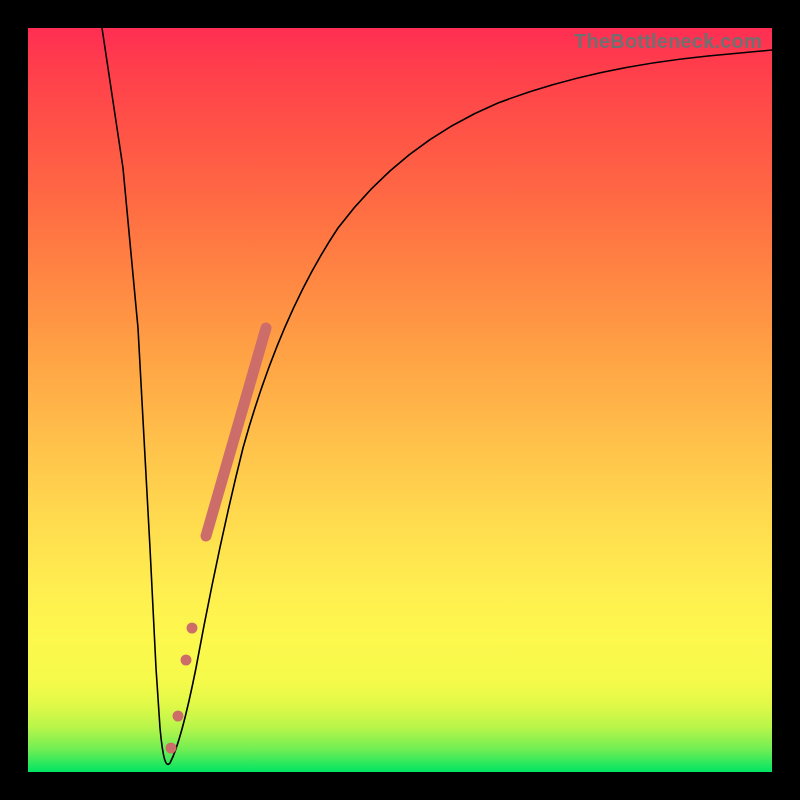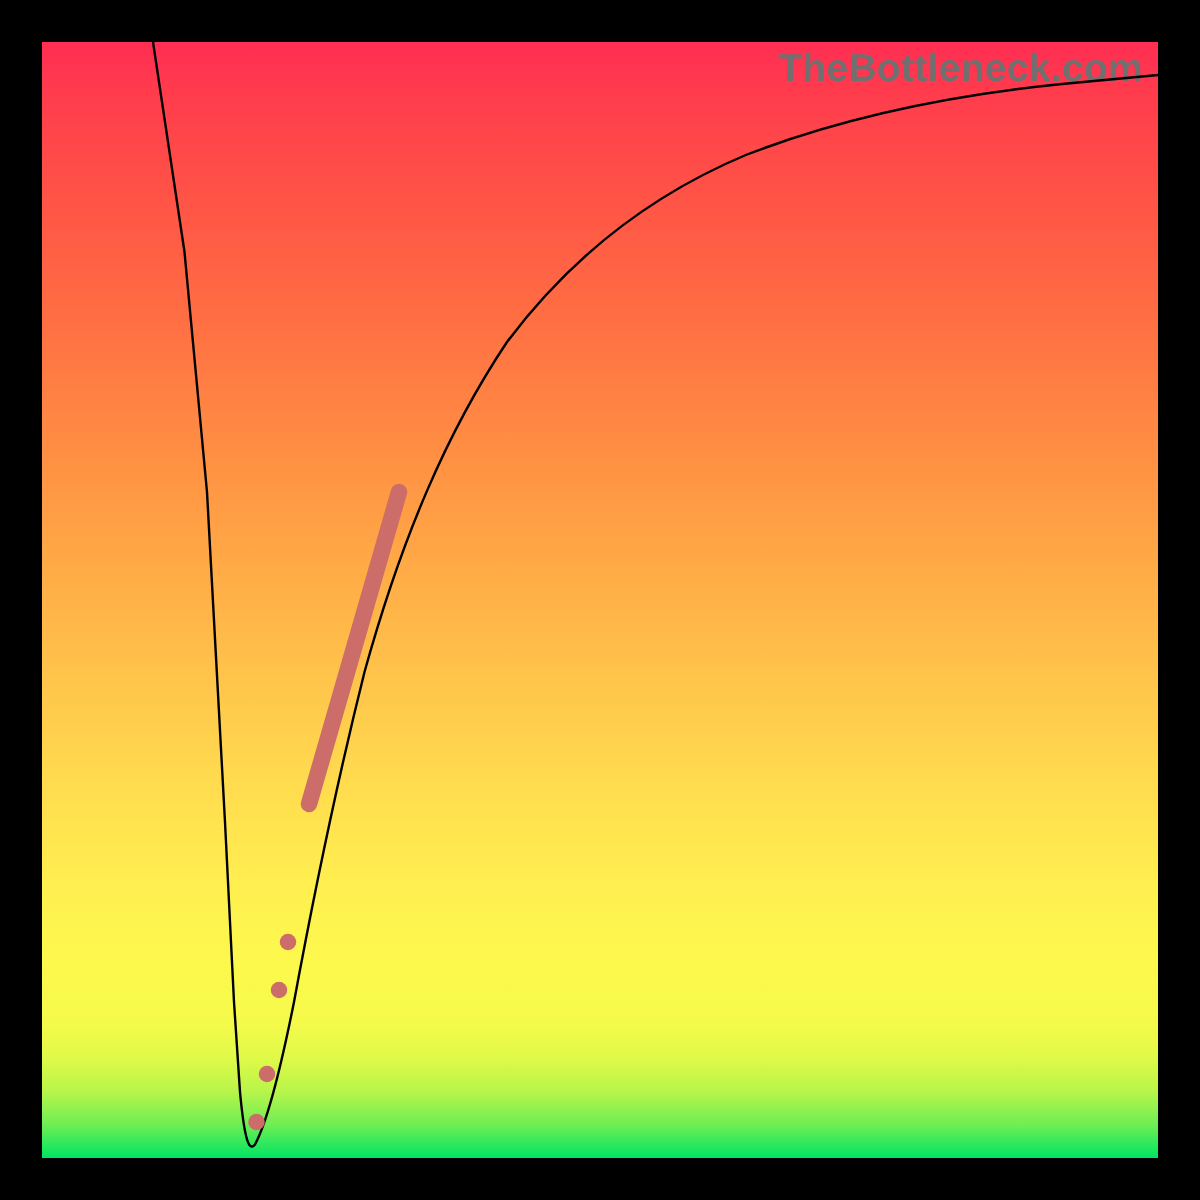--- a/index.html
+++ b/index.html
@@ -40,21 +40,21 @@
       #ff5646 85%,
       #ff3d4c 95%,
       #ff2e53 100%
     );
   }
   .watermark {
     position: absolute;
     top: 2px;
     right: 10px;
     color: #707070;
-    font-size: 26px;
+    font-size: 20px;
     font-weight: 600;
     letter-spacing: 0.2px;
     user-select: none;
   }
   svg.curve {
     position: absolute;
     left: 0;
     top: 0;
     width: 744px;
     height: 744px;

